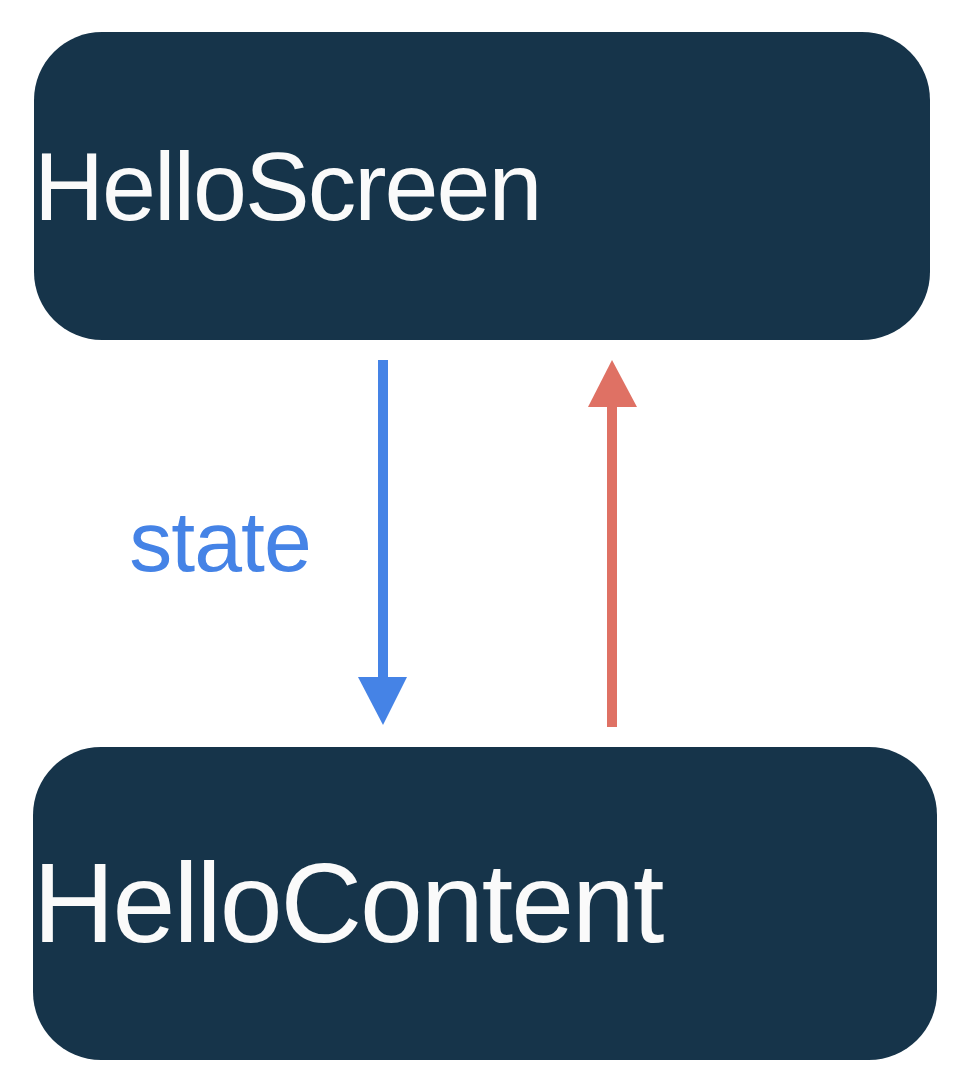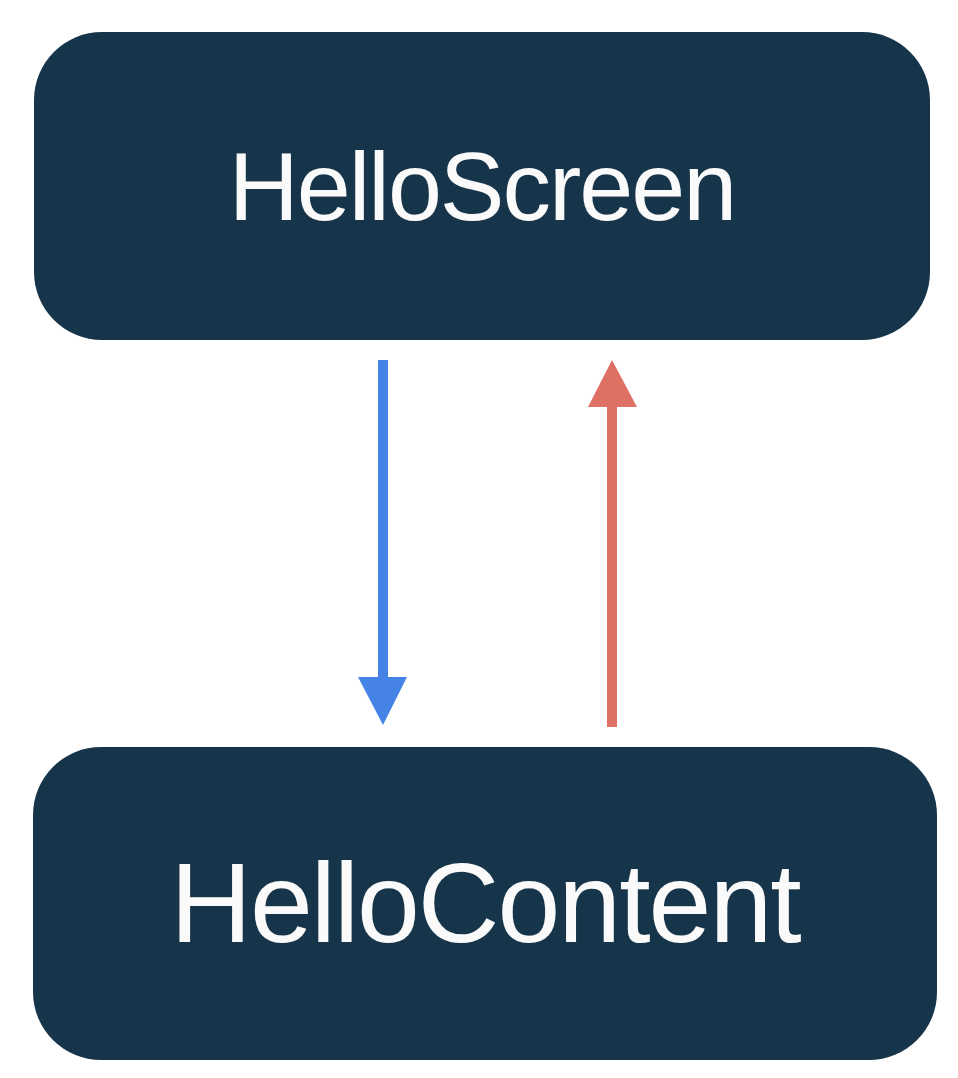--- a/index.html
+++ b/index.html
@@ -14,21 +14,21 @@
     height: 1078px;
     background: var(--page-bg, #ffffff);
     overflow: hidden;
   }
   .component-box {
     position: absolute;
     background: var(--box-bg, #16344a);
     border-radius: 68px;
     display: flex;
     align-items: center;
-    justify-content: center;
+    justify-content: flex-start;
   }
   .component-box.top {
     left: 34px;
     top: 32px;
     width: 896px;
     height: 308px;
   }
   .component-box.bottom {
     left: 33px;
     top: 747px;
@@ -84,19 +84,20 @@
     <g>
       <rect class="state-fill" x="378" y="360" width="10" height="322"></rect>
       <polygon class="state-fill" points="358,677 407,677 383,725"></polygon>
     </g>
     <g>
       <rect class="event-fill" x="607" y="405" width="10" height="322"></rect>
       <polygon class="event-fill" points="588,407 637,407 612,360"></polygon>
     </g>
   </svg>
 
+  <span class="flow-label state">state</span>
 
 
   <div class="component-box bottom">
     <span class="component-label">HelloContent</span>
   </div>
 
 </div>
 
 </body></html>

